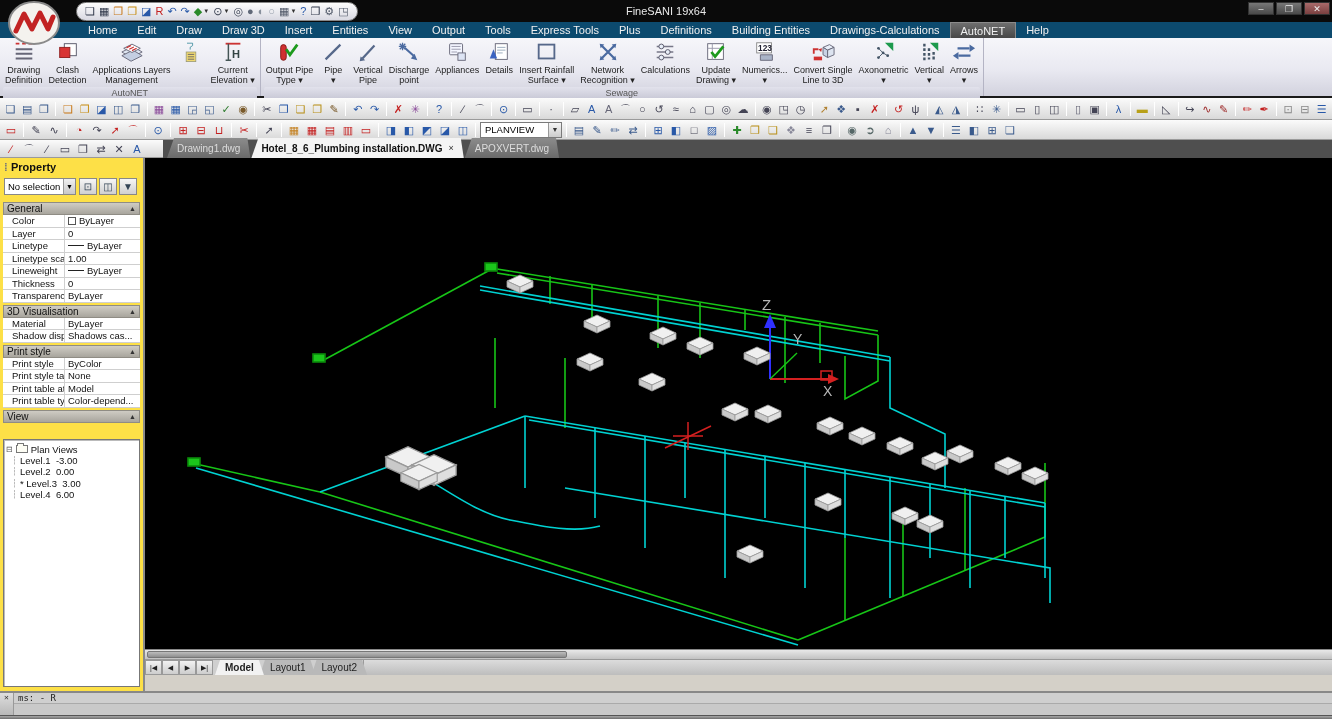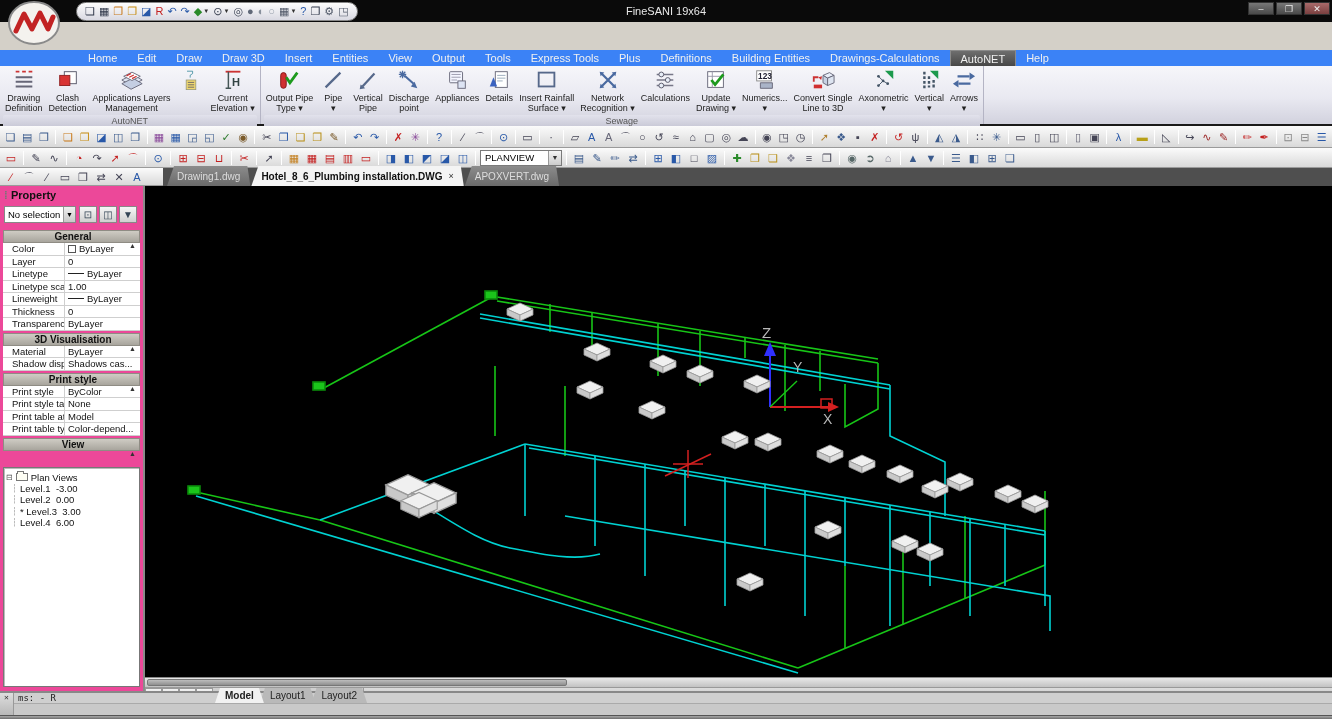--- a/index.html
+++ b/index.html
@@ -12,21 +12,21 @@
   .logo { position:absolute; left:8px; top:1px; width:60px; height:44px; z-index:9; }
   .qa-pill { margin-left:76px; height:19px; background:linear-gradient(#fdfdfd,#d9d9e2); border:1px solid #888; border-radius:10px; display:flex; align-items:center; padding:0 8px; gap:4px; }
   .qa-ic { font-size:11px; line-height:11px; display:flex; align-items:center; cursor:default; }
   .qa-ic .dd { font-size:6px; color:#333; margin-left:1px; }
   .win-title { position:absolute; left:0; right:0; text-align:center; color:#e8e8e8; font-size:11px; pointer-events:none; }
   .win-ctrls { position:absolute; right:2px; top:2px; display:flex; gap:2px; }
   .win-btn { width:26px; height:13px; background:linear-gradient(#777,#4a4a4a); color:#eee; font-size:9px; line-height:12px; text-align:center; border:1px solid #333; }
   .win-btn.close { background:linear-gradient(#a86a6a,#7a4040); }
 
   
-  .menubar { height:16px; background:#3b82f6; display:flex; align-items:stretch; padding-left:78px; flex:0 0 16px;margin-top:28px; }
+  .menubar { height:16px; background:#0c4a6e; display:flex; align-items:stretch; padding-left:78px; flex:0 0 16px; }
   .menu-item { color:#f0f0f0; font-size:11px; padding:1px 10px; display:flex; align-items:center; white-space:nowrap; }
   .menu-item.active { background:linear-gradient(#6e6e6e,#474747); border:1px solid #8a8a8a; border-bottom:none; }
 
   
   .ribbon { height:60px; flex:0 0 60px; background:linear-gradient(#f6f6fa,#e9e9f1 55%,#d2d2de); border-bottom:2px solid #1a1a1a; display:flex; }
   .rgroup { display:flex; flex-direction:column; border-right:1px solid #b4b4c4; }
   .rbtns { flex:1; display:flex; align-items:flex-start; padding:1px 2px; }
   .rbtn { display:flex; flex-direction:column; align-items:center; padding:1px 3px; min-width:34px; cursor:default; }
   .rbtn svg { width:24px; height:24px; }
   .rlab { font-size:9px; line-height:9.5px; text-align:center; color:#222; white-space:nowrap; }
@@ -43,28 +43,28 @@
 
   .row3 { height:18px; flex:0 0 18px; display:flex; background:#4f4f4f; }
   .row3 .tb3wrap { width:163px; background:linear-gradient(#fbfbfb,#d9d9d9); border-bottom:1px solid #9a9a9a; display:flex; align-items:center; padding:0 3px; gap:2px; }
   .row3 .tabstrip { flex:1; display:flex; align-items:flex-end; padding-left:4px; gap:1px; }
   .doctab { height:20px; font-size:10px; color:#ddd; background:linear-gradient(#8c8c8c,#6a6a6a); padding:1px 10px; clip-path:polygon(7px 0, calc(100% - 3px) 0, 100% 100%, 0 100%); display:flex; align-items:center; white-space:nowrap; }
   .doctab.active { background:#f4f4f4; color:#111; font-weight:bold; }
   .doctab .x { margin-left:6px; font-weight:normal; color:#333; font-size:9px; }
 
   
   .main { flex:1; display:flex; min-height:0; }
-  .leftpanel { width:145px; flex:0 0 145px; background:#ec4899; border-right:2px solid #8a8a8a; display:flex; flex-direction:column; padding:2px 3px 4px 3px; }
+  .leftpanel { width:145px; flex:0 0 145px; background:#fde047; border-right:2px solid #8a8a8a; display:flex; flex-direction:column; padding:2px 3px 4px 3px; }
   .prop-title { font-weight:bold; font-size:11px; color:#111; padding:1px 0 2px 8px; position:relative; }
   .prop-title:before { content:"⁞"; position:absolute; left:1px; color:#777; }
   .prop-combo-row { display:flex; align-items:center; gap:3px; padding:3px 1px 5px 1px; }
   .prop-combo { flex:0 0 72px; height:17px; background:#fff; border:1px solid #888; font-size:9.5px; display:flex; align-items:center; padding-left:3px; }
   .prop-combo .arrow { margin-left:auto; width:12px; height:15px; background:linear-gradient(#f0f0f0,#c8c8c8); border-left:1px solid #999; font-size:7px; text-align:center; line-height:15px; }
   .prop-btn { width:18px; height:17px; background:linear-gradient(#f6f6f6,#d0d0d0); border:1px solid #888; font-size:10px; text-align:center; line-height:15px; color:#345; }
-  .sect-head { height:13px; background:linear-gradient(#cfccc4,#a8a59d); border:1px solid #8f8c84; font-weight:bold; font-size:10px; padding-left:3px; display:flex; align-items:center; color:#111; margin-top:2px;flex-direction:column; }
+  .sect-head { height:13px; background:linear-gradient(#cfccc4,#a8a59d); border:1px solid #8f8c84; font-weight:normal; font-size:10px; padding-left:3px; display:flex; align-items:center; color:#111; margin-top:2px; }
   .sect-head .tri { margin-left:auto; margin-right:3px; font-size:7px; color:#333; }
   .prow { display:flex; height:12.5px; background:#fff; border-bottom:1px solid #cfcfcf; font-size:9.5px; }
   .prow .pl { flex:0 0 62px; padding-left:9px; border-right:1px solid #cfcfcf; color:#111; white-space:nowrap; overflow:hidden; display:flex; align-items:center; }
   .prow .pv { flex:1; padding-left:3px; color:#111; white-space:nowrap; overflow:hidden; display:flex; align-items:center; gap:3px; }
   .sw-box { width:8px; height:8px; border:1px solid #555; background:#fff; }
   .sw-line { width:16px; height:0; border-top:1.5px solid #222; }
   .treebox { flex:1; margin-top:16px; background:#fff; border:1px solid #777; box-shadow:inset 1px 1px 0 #bbb; padding:4px 2px; font-size:9.5px; overflow:hidden; }
   .tree-root { display:flex; align-items:center; gap:3px; color:#111; }
   .tree-exp { font-size:8px; color:#555; }
   .tree-folder { width:12px; height:8px; background:#fdfdf4; border:1px solid #777; position:relative; }

